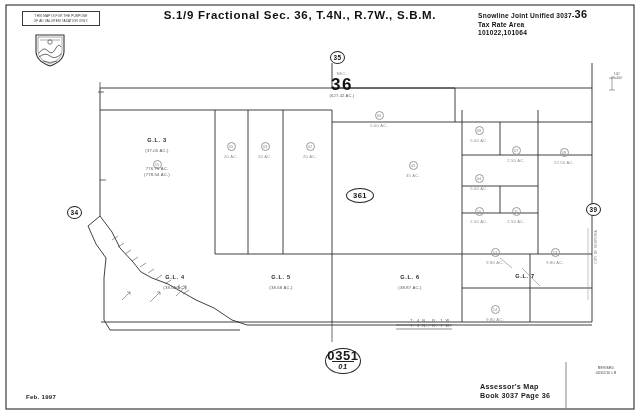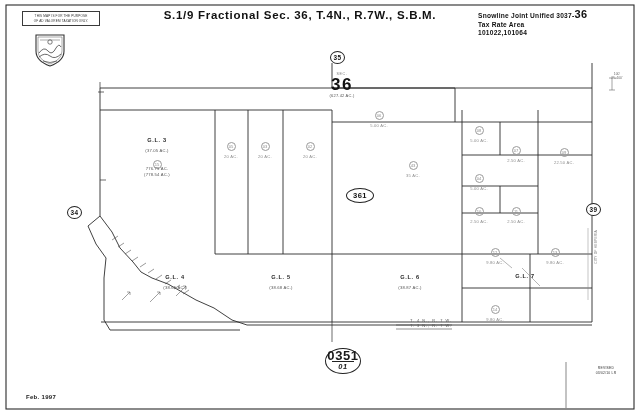--- a/index.html
+++ b/index.html
@@ -348,18 +348,20 @@
 
   <div class="abs date-stamp">Feb. 1997</div>
 
   <div class="abs mapno">
     <span class="n1">0351</span>
     <span class="bar"></span>
     <span class="n2">01</span>
   </div>
 
   <div class="abs assessor-block">
+    <div>Assessor's Map</div>
+    <div>Book 3037 Page 36</div>
   </div>
 
   <div class="abs revised-block" style="white-space:pre-line;">REVISED
 03/02/10 LR</div>
 
 </div>
 
 </body></html>

